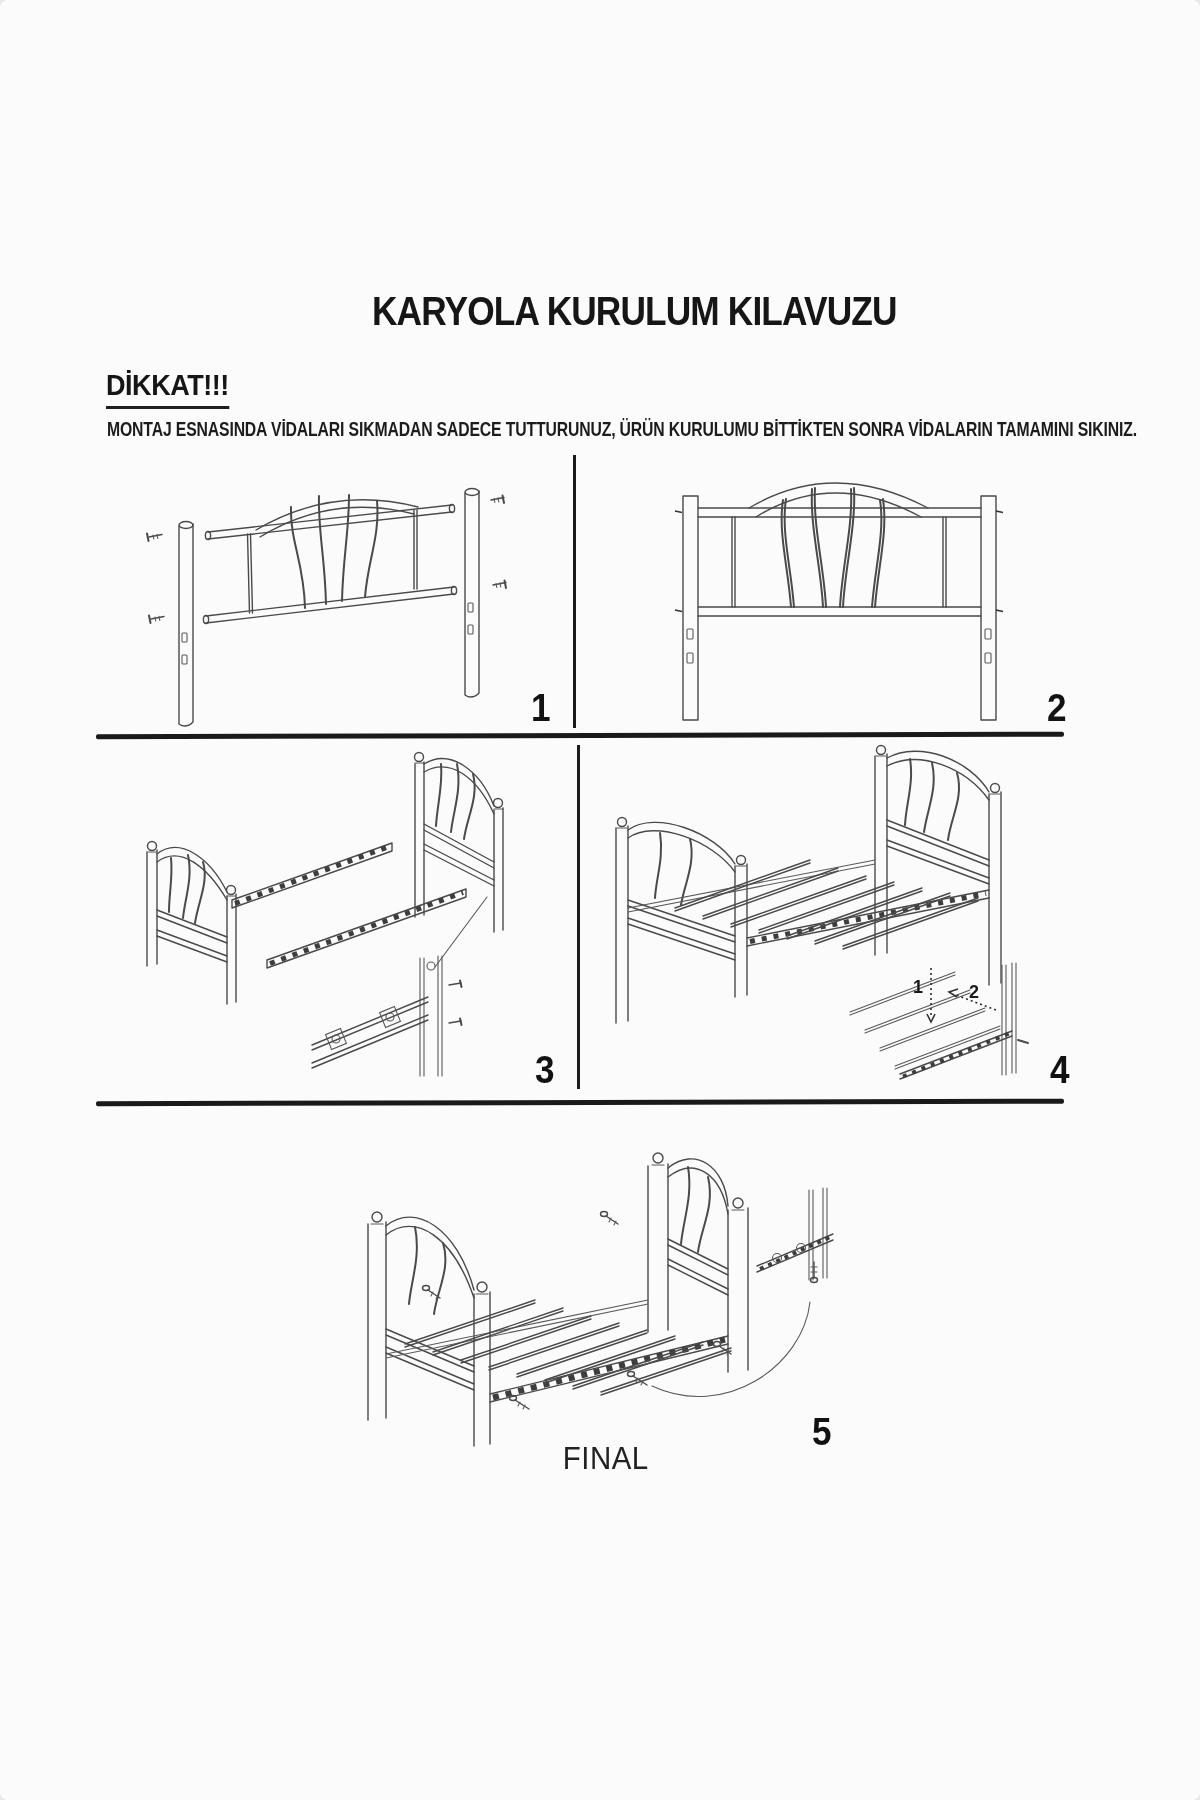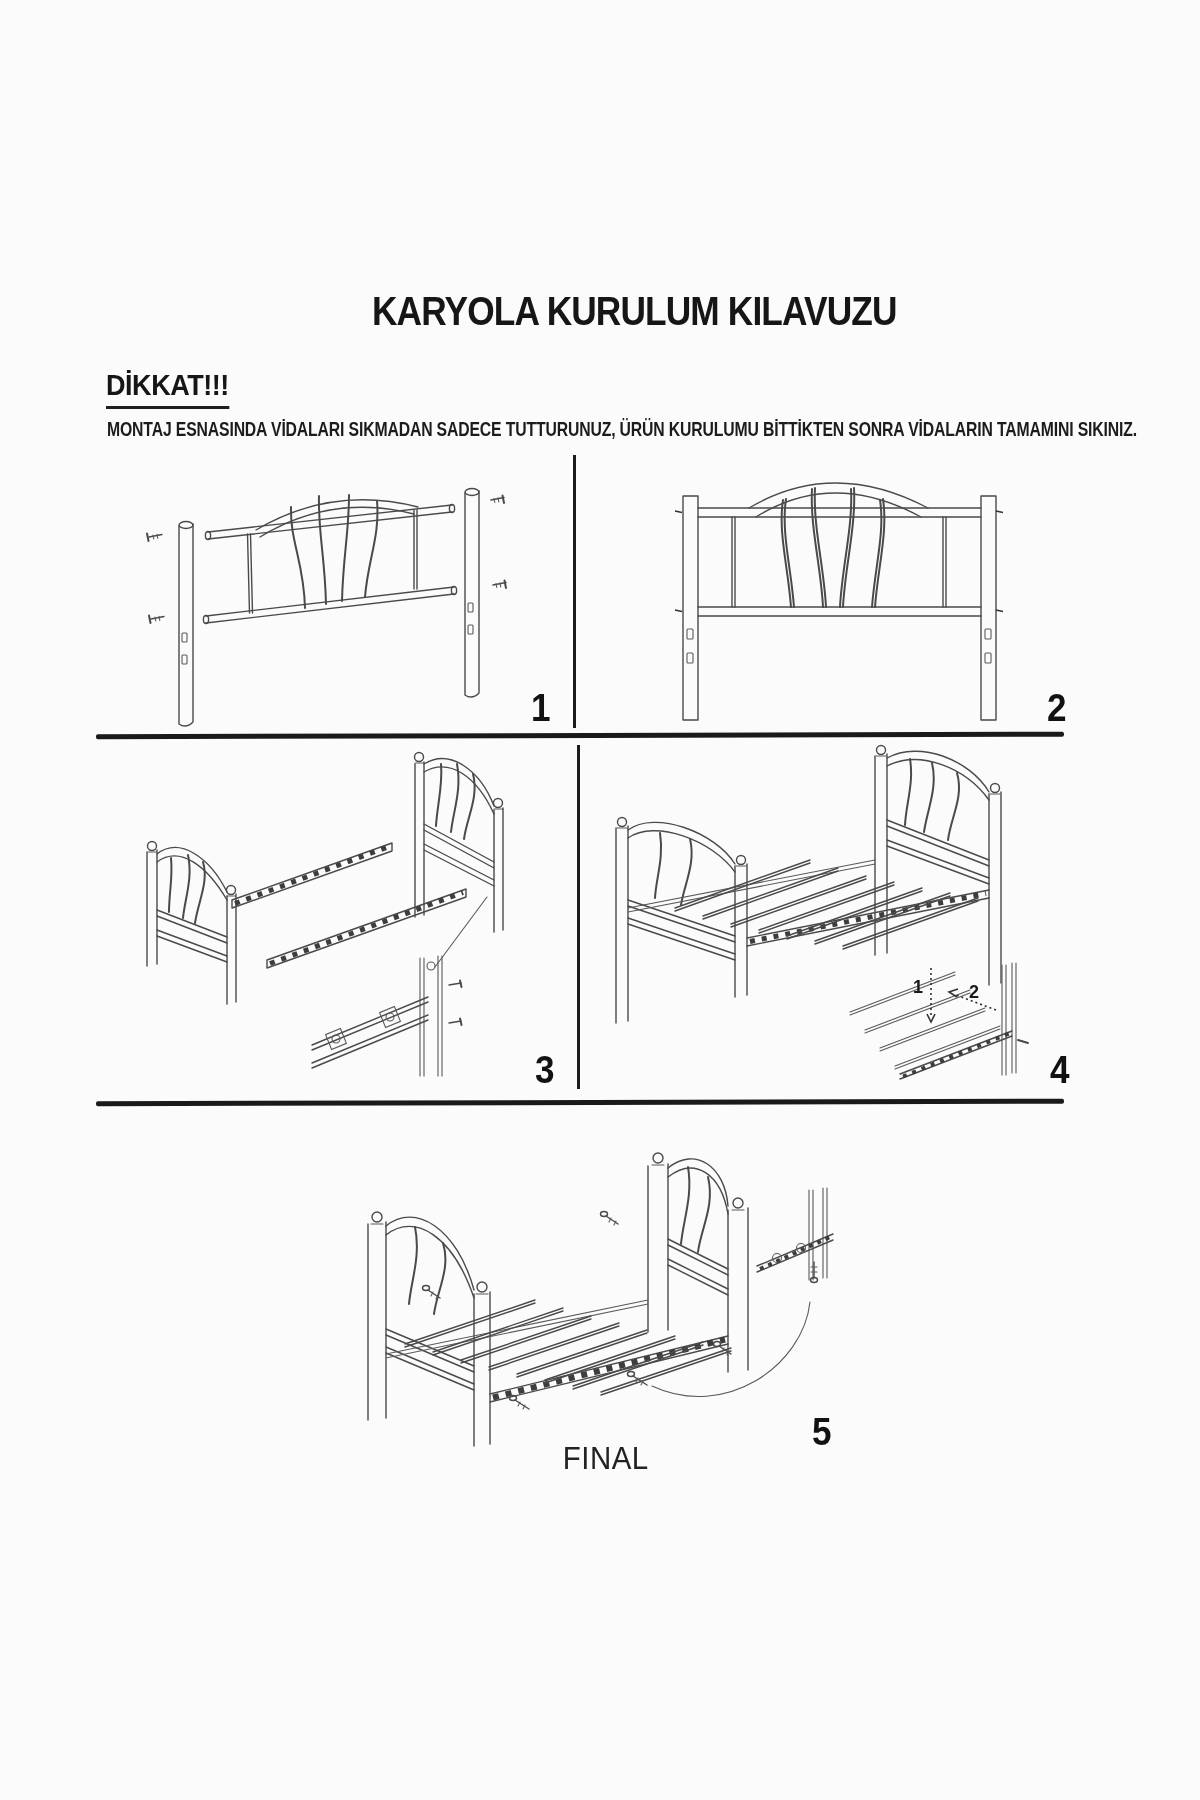--- a/index.html
+++ b/index.html
@@ -1,17 +1,17 @@
 <!DOCTYPE html>
 <html><head>
 <meta charset="utf-8">
 <style>
   html,body{margin:0;padding:0;}
   body{background:#e8e8e8;font-family:"Liberation Sans", sans-serif;}
-  .page{position:relative;width:1200px;height:1800px;background:#fbfbfb;overflow:hidden;margin:0 auto;color:#1f1f1f;}
+  .page{position:relative;width:1200px;height:1800px;background:#fbfbfb;overflow:hidden;margin:0 auto;color:#1f1f1f;border-radius:8px;}
   .title{position:absolute;left:372px;top:288px;font-size:41px;font-weight:bold;letter-spacing:-1px;
          white-space:nowrap;transform:scaleX(.86);transform-origin:left top;color:#161616;}
   .warn-head{position:absolute;left:106px;top:368px;font-size:30px;font-weight:bold;letter-spacing:-.5px;
          white-space:nowrap;transform:scaleX(.9);transform-origin:left top;color:#161616;
          border-bottom:3.5px solid #1f1f1f;padding-bottom:4px;display:inline-block;}
   .warn-text{position:absolute;left:107px;top:417px;font-size:20.5px;font-weight:bold;letter-spacing:-.2px;
          white-space:nowrap;transform:scaleX(.77);transform-origin:left top;color:#1c1c1c;}
   .hrule{position:absolute;left:96px;width:968px;height:5px;background:#1a1a1a;border-radius:2px;}
   .vrule{position:absolute;width:3px;background:#1c1c1c;}
   .stepnum{position:absolute;font-size:39px;font-weight:bold;color:#121212;

